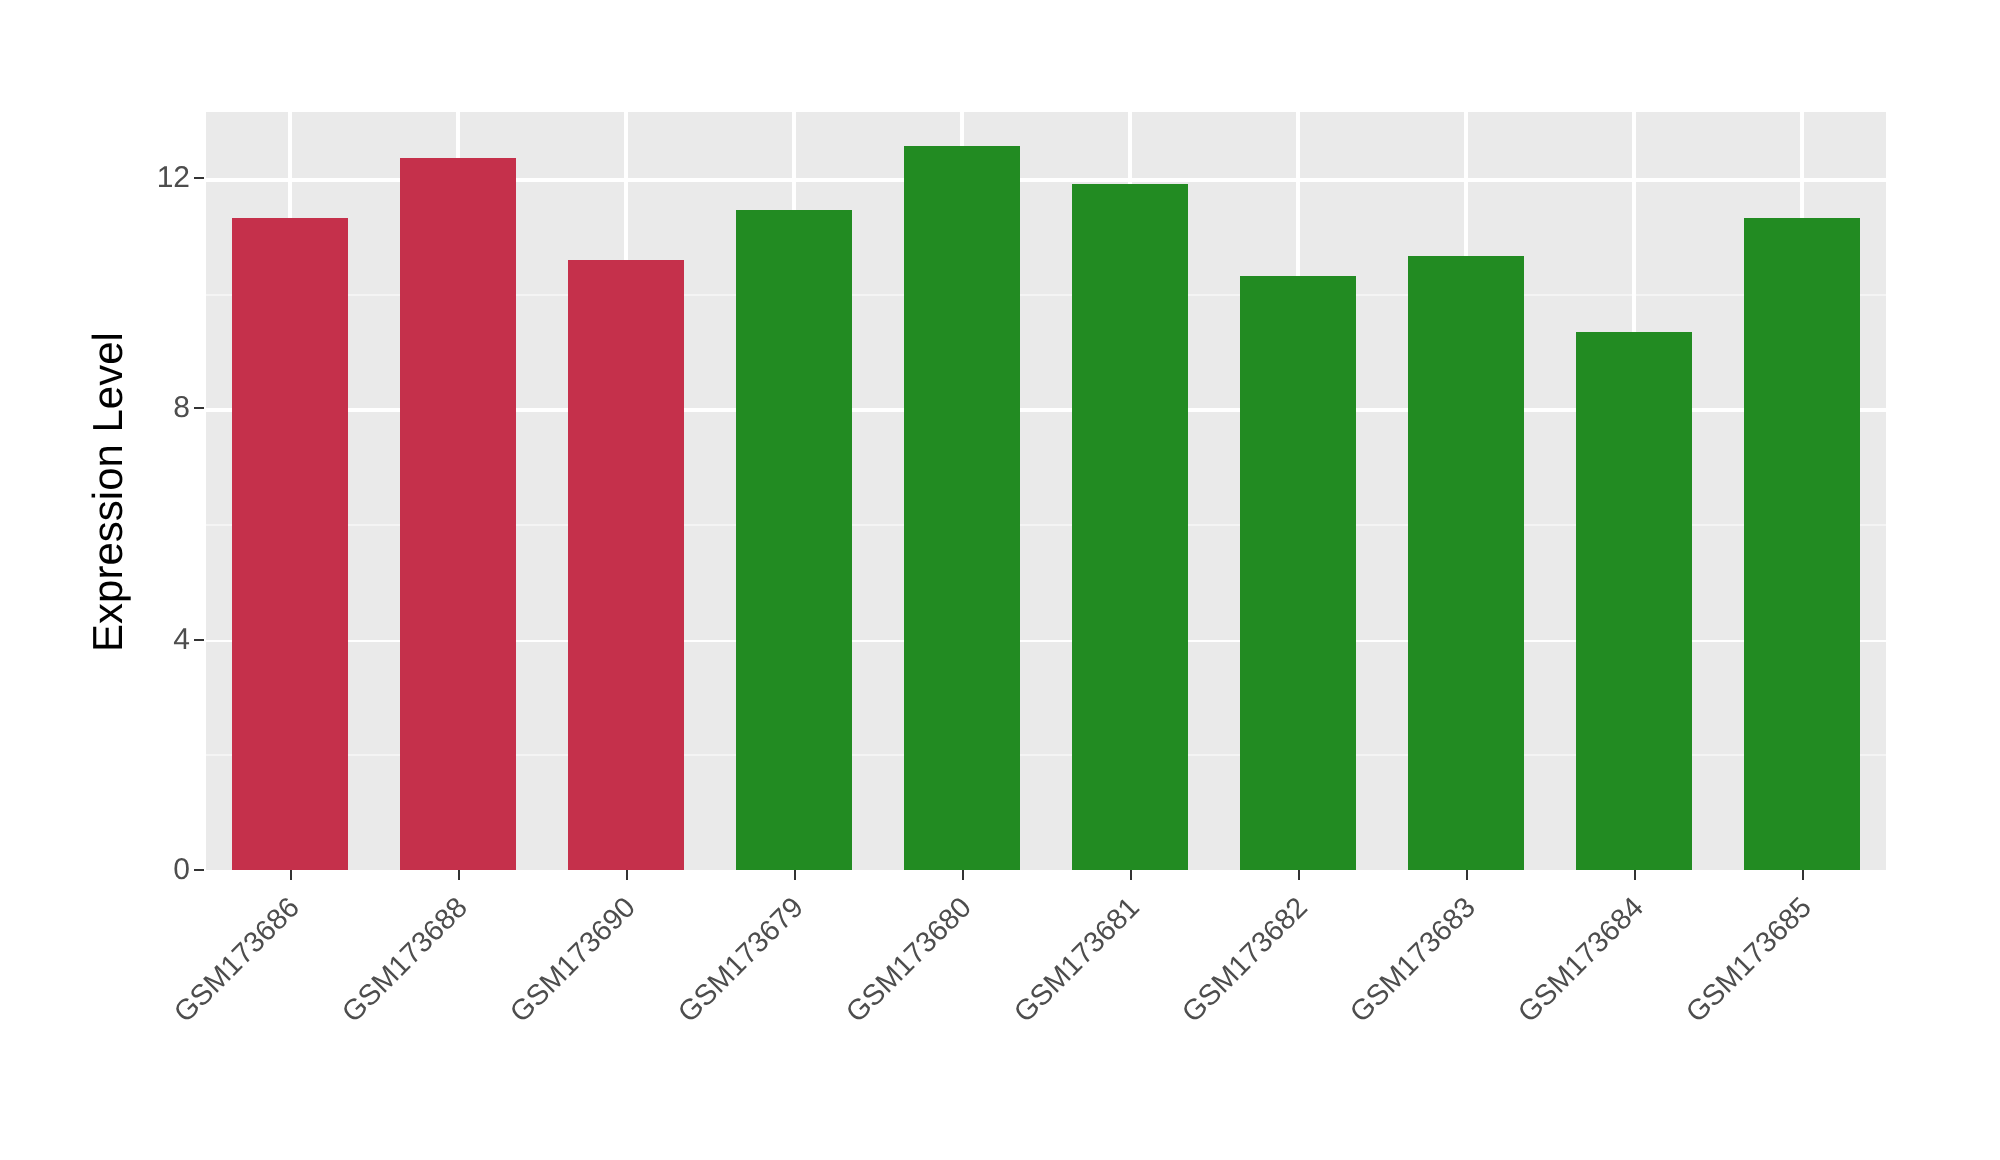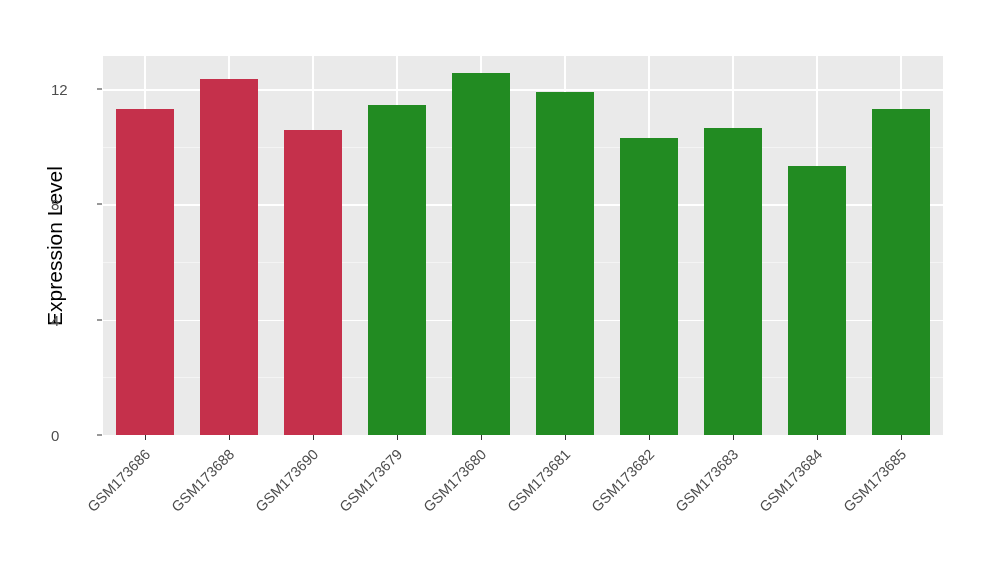--- a/index.html
+++ b/index.html
@@ -36,20 +36,21 @@
     font-size: 21px;
     color: #000000;
     white-space: nowrap;
   }
 
   
   .y-tick-label {
     position: absolute;
     right: 0;
     width: 44px;
+    text-align: right;
     font-size: 15px;
     color: #4d4d4d;
     transform: translateY(-50%);
   }
   #y-tick-labels {
     position: absolute;
     left: 45px;
     top: 0;
     width: 50px;
     height: 580px;

